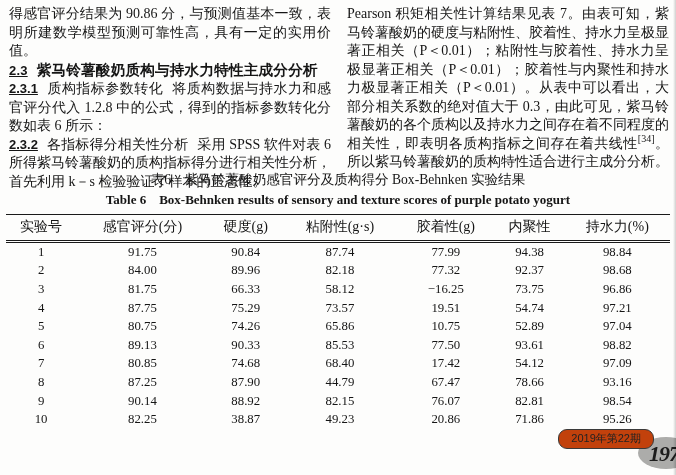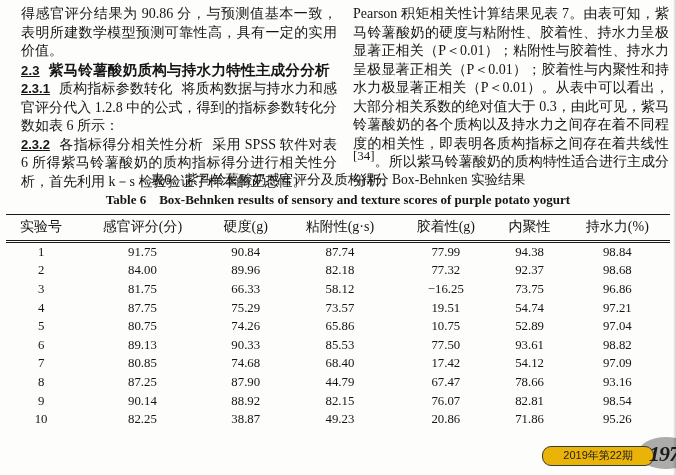--- a/index.html
+++ b/index.html
@@ -5,51 +5,51 @@
   html,body{margin:0;padding:0;background:#e8e8e6;}
   .page{
     position:relative;width:676px;height:475px;background:#fdfdfc;
     overflow:hidden;color:#151515;
     font-family:"Liberation Serif","DejaVu Serif",serif;
   }
   .edge-shade{position:absolute;right:0;top:0;width:3px;height:100%;
     background:linear-gradient(to right,rgba(0,0,0,0),rgba(0,0,0,.18));}
   .columns{
     position:absolute;top:5px;left:9px;right:7px;
-    display:flex;gap:16px;margin-left:12px;
+    display:flex;gap:16px;
   }
   .col{flex:1;font-size:14px;line-height:18.5px;text-align:justify;}
   .col p{margin:0;}
   .h23{font-weight:bold;font-size:14.6px;letter-spacing:.2px;margin:1px 0 1px;}
   .secnum{font-weight:bold;font-family:"Liberation Sans",sans-serif;font-size:13px;text-decoration:underline;}
   .runin{margin-right:9px;}
   .gap{display:inline-block;width:9px;}
-  sup{font-size:13px;line-height:0;}
+  sup{font-size:10px;line-height:0;}
   .table-zone{position:absolute;top:171px;left:0;width:676px;}
   .cap-cn{text-align:center;font-weight:normal;font-size:13.6px;margin:0;}
   .cap-en{text-align:center;font-weight:bold;font-size:13px;margin:2px 0 5px;
     font-family:"Liberation Serif",serif;}
   table.t6{width:664px;margin:0 auto;border-collapse:collapse;}
   table.t6 th{
     font-weight:normal;font-size:14px;padding:3px 0 4px;
     border-top:1.5px solid #1a1a1a;border-bottom:3px double #1a1a1a;
     white-space:nowrap;
   }
   table.t6 td{
     text-align:center;font-size:12.8px;padding:1.8px 0;
     font-family:"Liberation Serif",serif;
   }
   table.t6 tr.last td{border-bottom:3px double #1a1a1a;padding-bottom:3px;}
   .footer{position:absolute;right:0;bottom:6px;height:30px;width:130px;}
   .corner-blob{position:absolute;right:-18px;bottom:0px;width:56px;height:32px;
     background:#acacaa;border-radius:50%;}
   .issue-box{
-    position:absolute;right:22px;bottom:3px;
-    border:1.3px solid #3a3a3a;border-radius:9px;background:#eab308;
-    font-size:11px;padding:1px 20px 2px;white-space:nowrap;
+    position:absolute;right:22px;bottom:20px;
+    border:1.3px solid #3a3a3a;border-radius:9px;background:#c2410c;
+    font-size:11px;padding:1px 12px 2px;white-space:nowrap;
     font-family:"Liberation Sans",sans-serif;color:#222;
   }
   .page-num{
     position:absolute;right:-3px;bottom:2px;
     font-style:italic;font-weight:bold;font-size:22px;color:#1c1c1c;
     letter-spacing:-1px;font-family:"Liberation Serif",serif;
   }
 </style>
 </head>
 <body>

